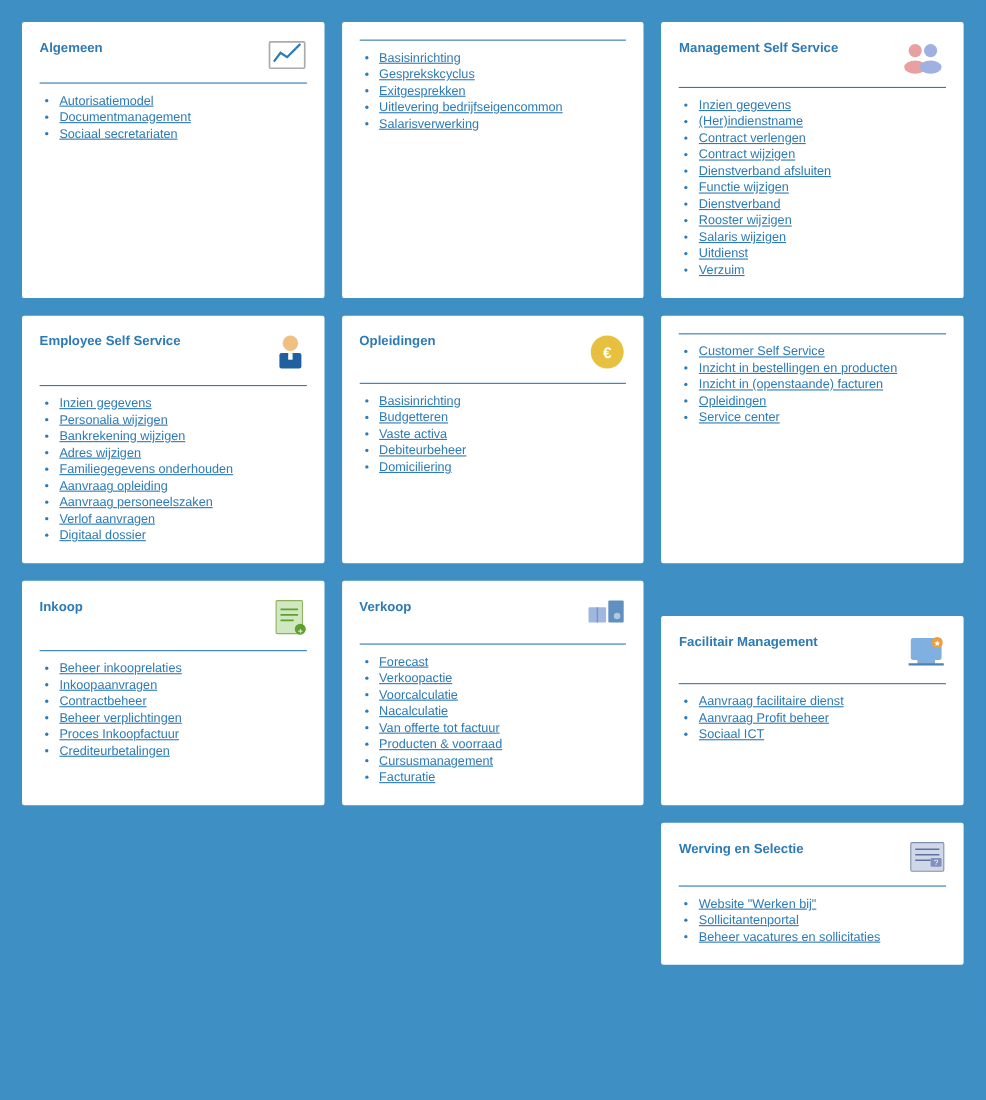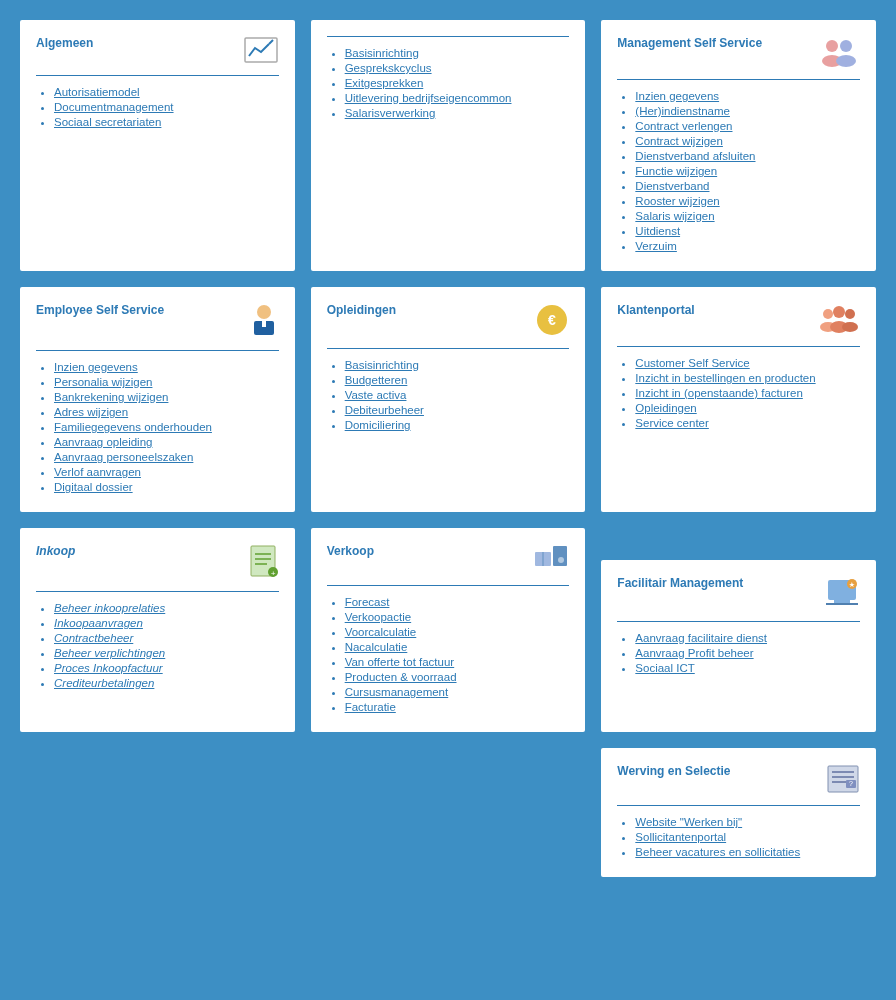--- a/index.html
+++ b/index.html
@@ -147,41 +147,30 @@
     <hr class="card-divider">
     <ul>
       <li><a href="#">Basisinrichting</a></li>
         <li><a href="#">Budgetteren</a></li>
         <li><a href="#">Vaste activa</a></li>
         <li><a href="#">Debiteurbeheer</a></li>
         <li><a href="#">Domiciliering</a></li>
     </ul>
   </div>
     <div class="card" style="grid-column: 3;">
-    <div class="card-header">
-      <span class="card-title">Klantenportal</span>
-      <span class="card-icon"><svg width="42" height="32" viewBox="0 0 42 32">
-            <circle cx="10" cy="11" r="5" fill="#f0a080"></circle>
-            <ellipse cx="10" cy="24" rx="8" ry="5" fill="#f0a080"></ellipse>
-            <circle cx="21" cy="9" r="6" fill="#e08060"></circle>
-            <ellipse cx="21" cy="24" rx="9" ry="6" fill="#e08060"></ellipse>
-            <circle cx="32" cy="11" r="5" fill="#d07050"></circle>
-            <ellipse cx="32" cy="24" rx="8" ry="5" fill="#d07050"></ellipse>
-          </svg></span>
-    </div>
     <hr class="card-divider">
     <ul>
       <li><a href="#">Customer Self Service</a></li>
         <li><a href="#">Inzicht in bestellingen en producten</a></li>
         <li><a href="#">Inzicht in (openstaande) facturen</a></li>
         <li><a href="#">Opleidingen</a></li>
         <li><a href="#">Service center</a></li>
     </ul>
   </div>
-    <div class="card" style="grid-column: 1; font-style: italic;">
+    <div class="card" style="grid-column: 1;">
     <div class="card-header">
       <span class="card-title">Inkoop</span>
       <span class="card-icon"><svg width="32" height="36" viewBox="0 0 32 36">
             <rect x="4" y="2" width="24" height="30" rx="1" fill="#d0e8c0" stroke="#90b060" stroke-width="1"></rect>
             <line x1="8" y1="10" x2="24" y2="10" stroke="#60a030" stroke-width="1.5"></line>
             <line x1="8" y1="15" x2="24" y2="15" stroke="#60a030" stroke-width="1.5"></line>
             <line x1="8" y1="20" x2="20" y2="20" stroke="#60a030" stroke-width="1.5"></line>
             <circle cx="26" cy="28" r="5" fill="#60a030"></circle>
             <text x="26" y="32" text-anchor="middle" font-size="8" fill="#fff">+</text>
           </svg></span>

